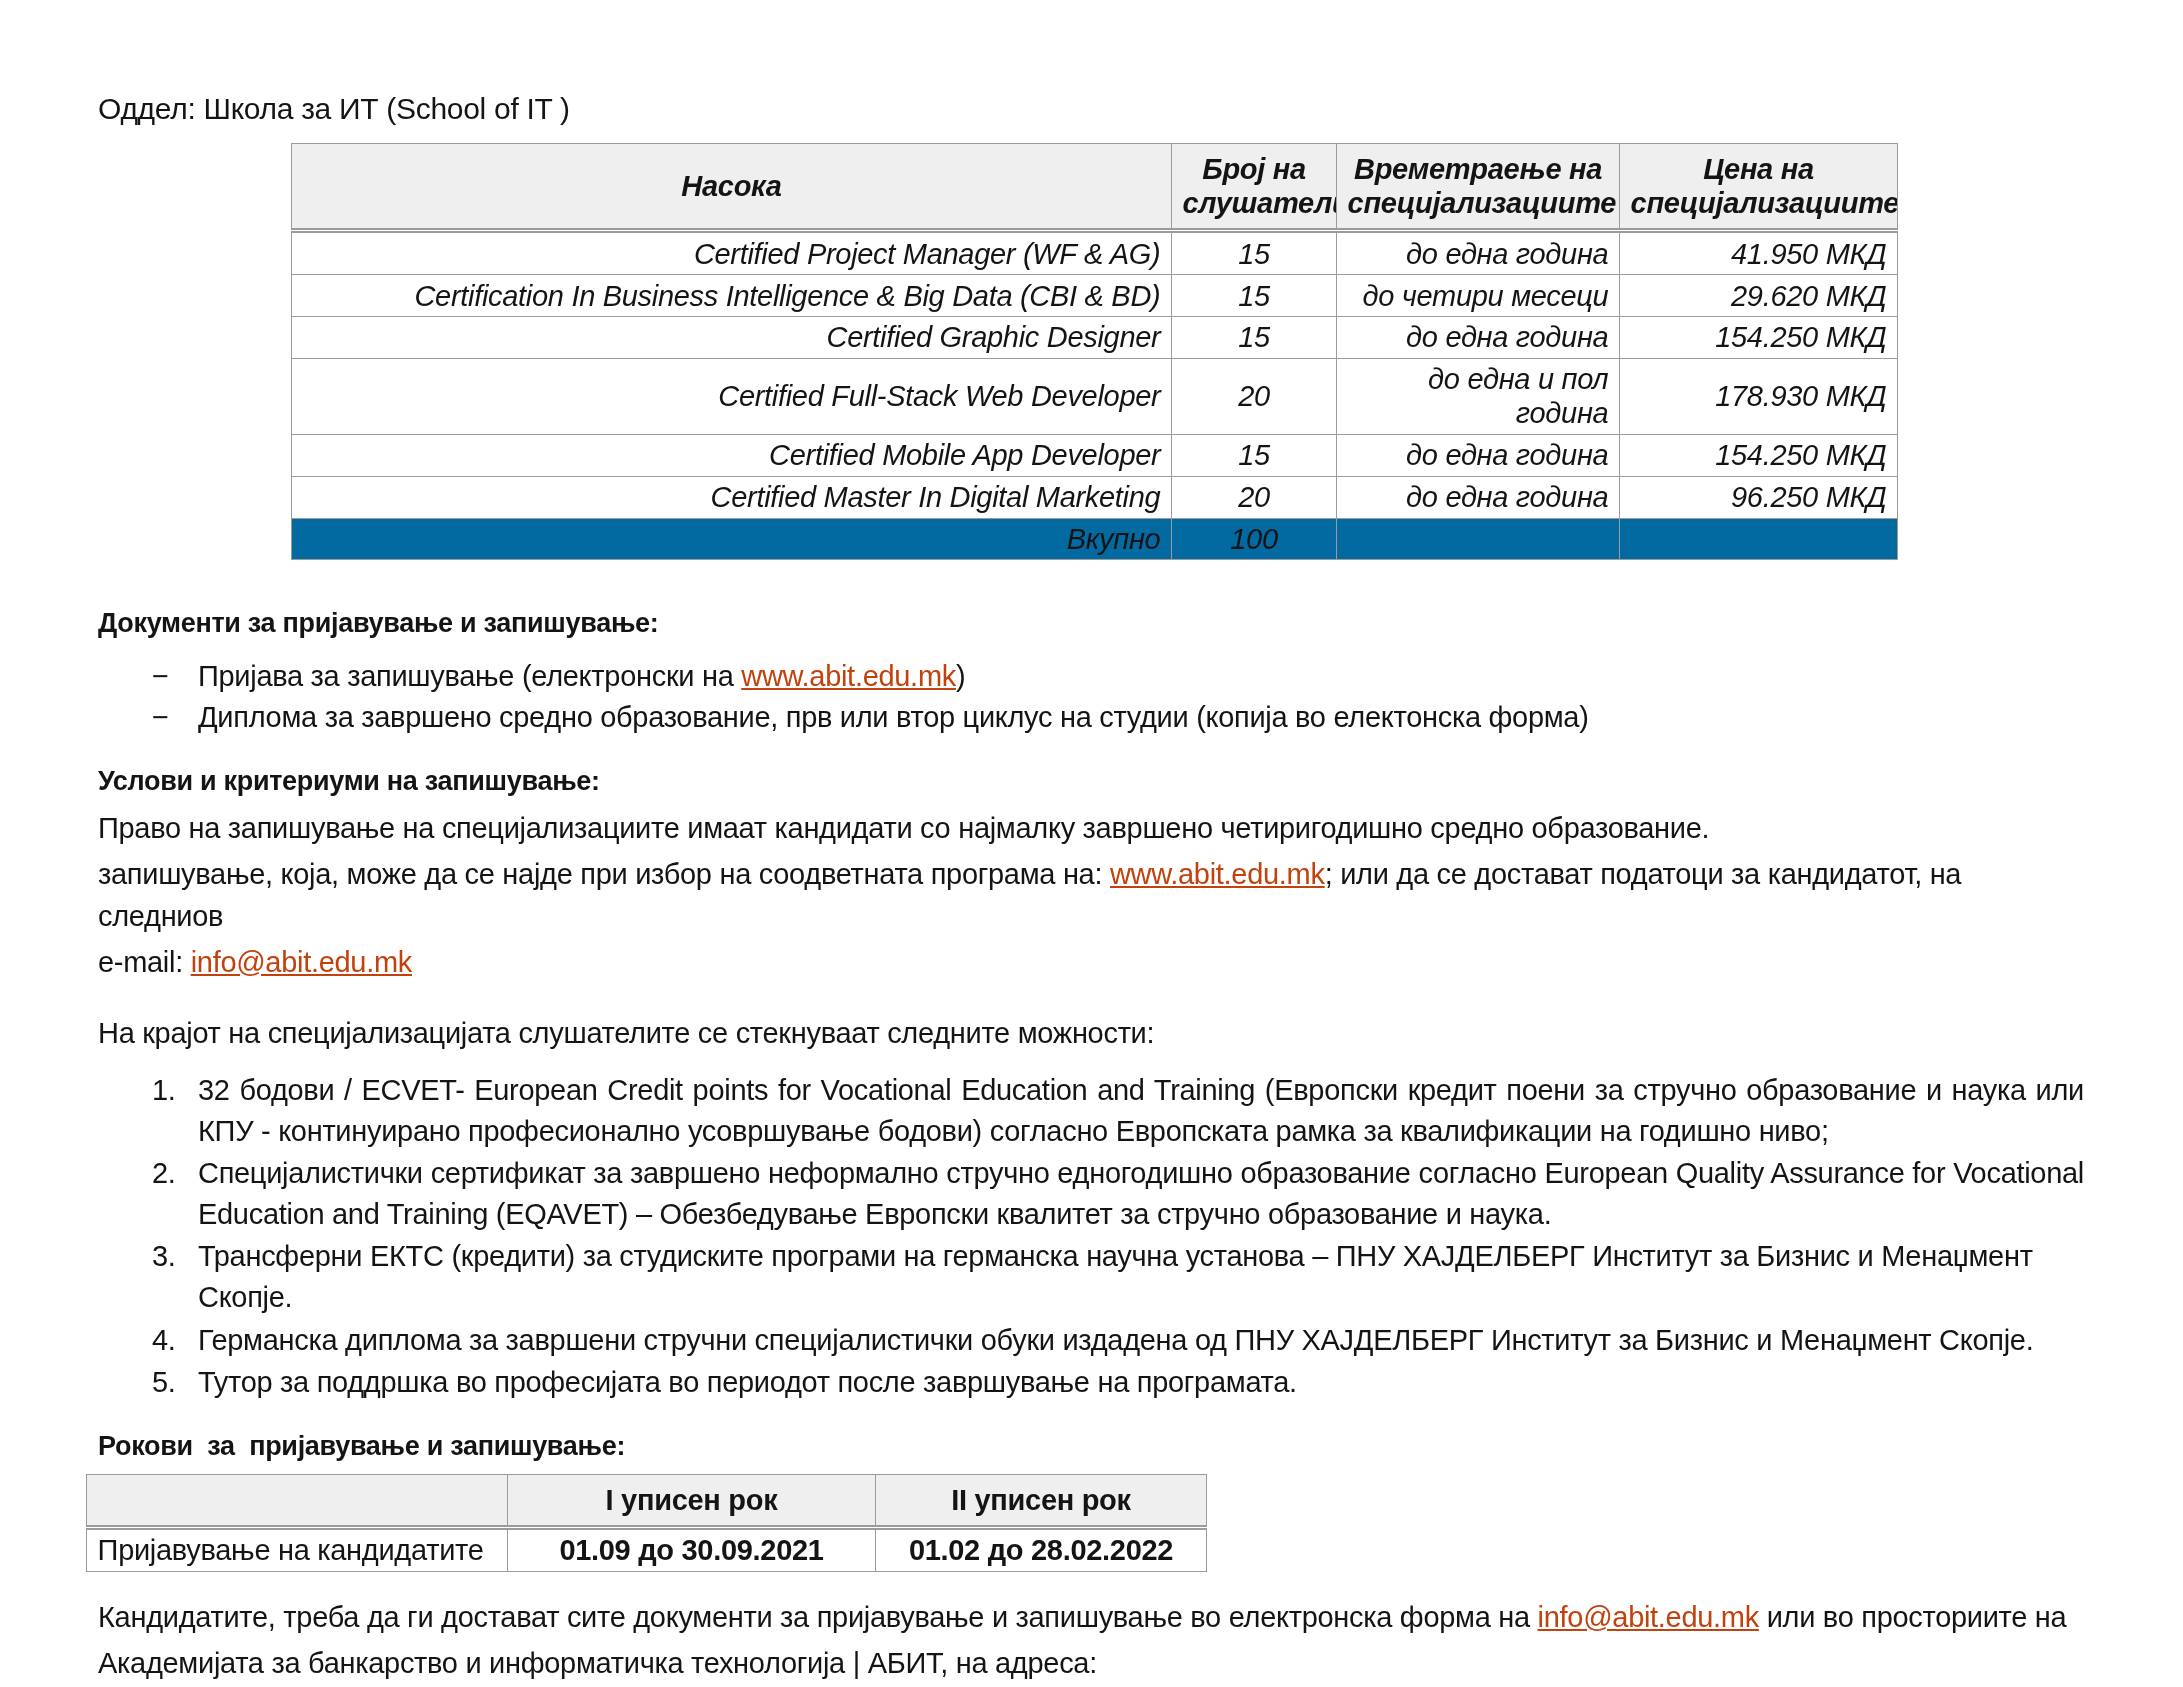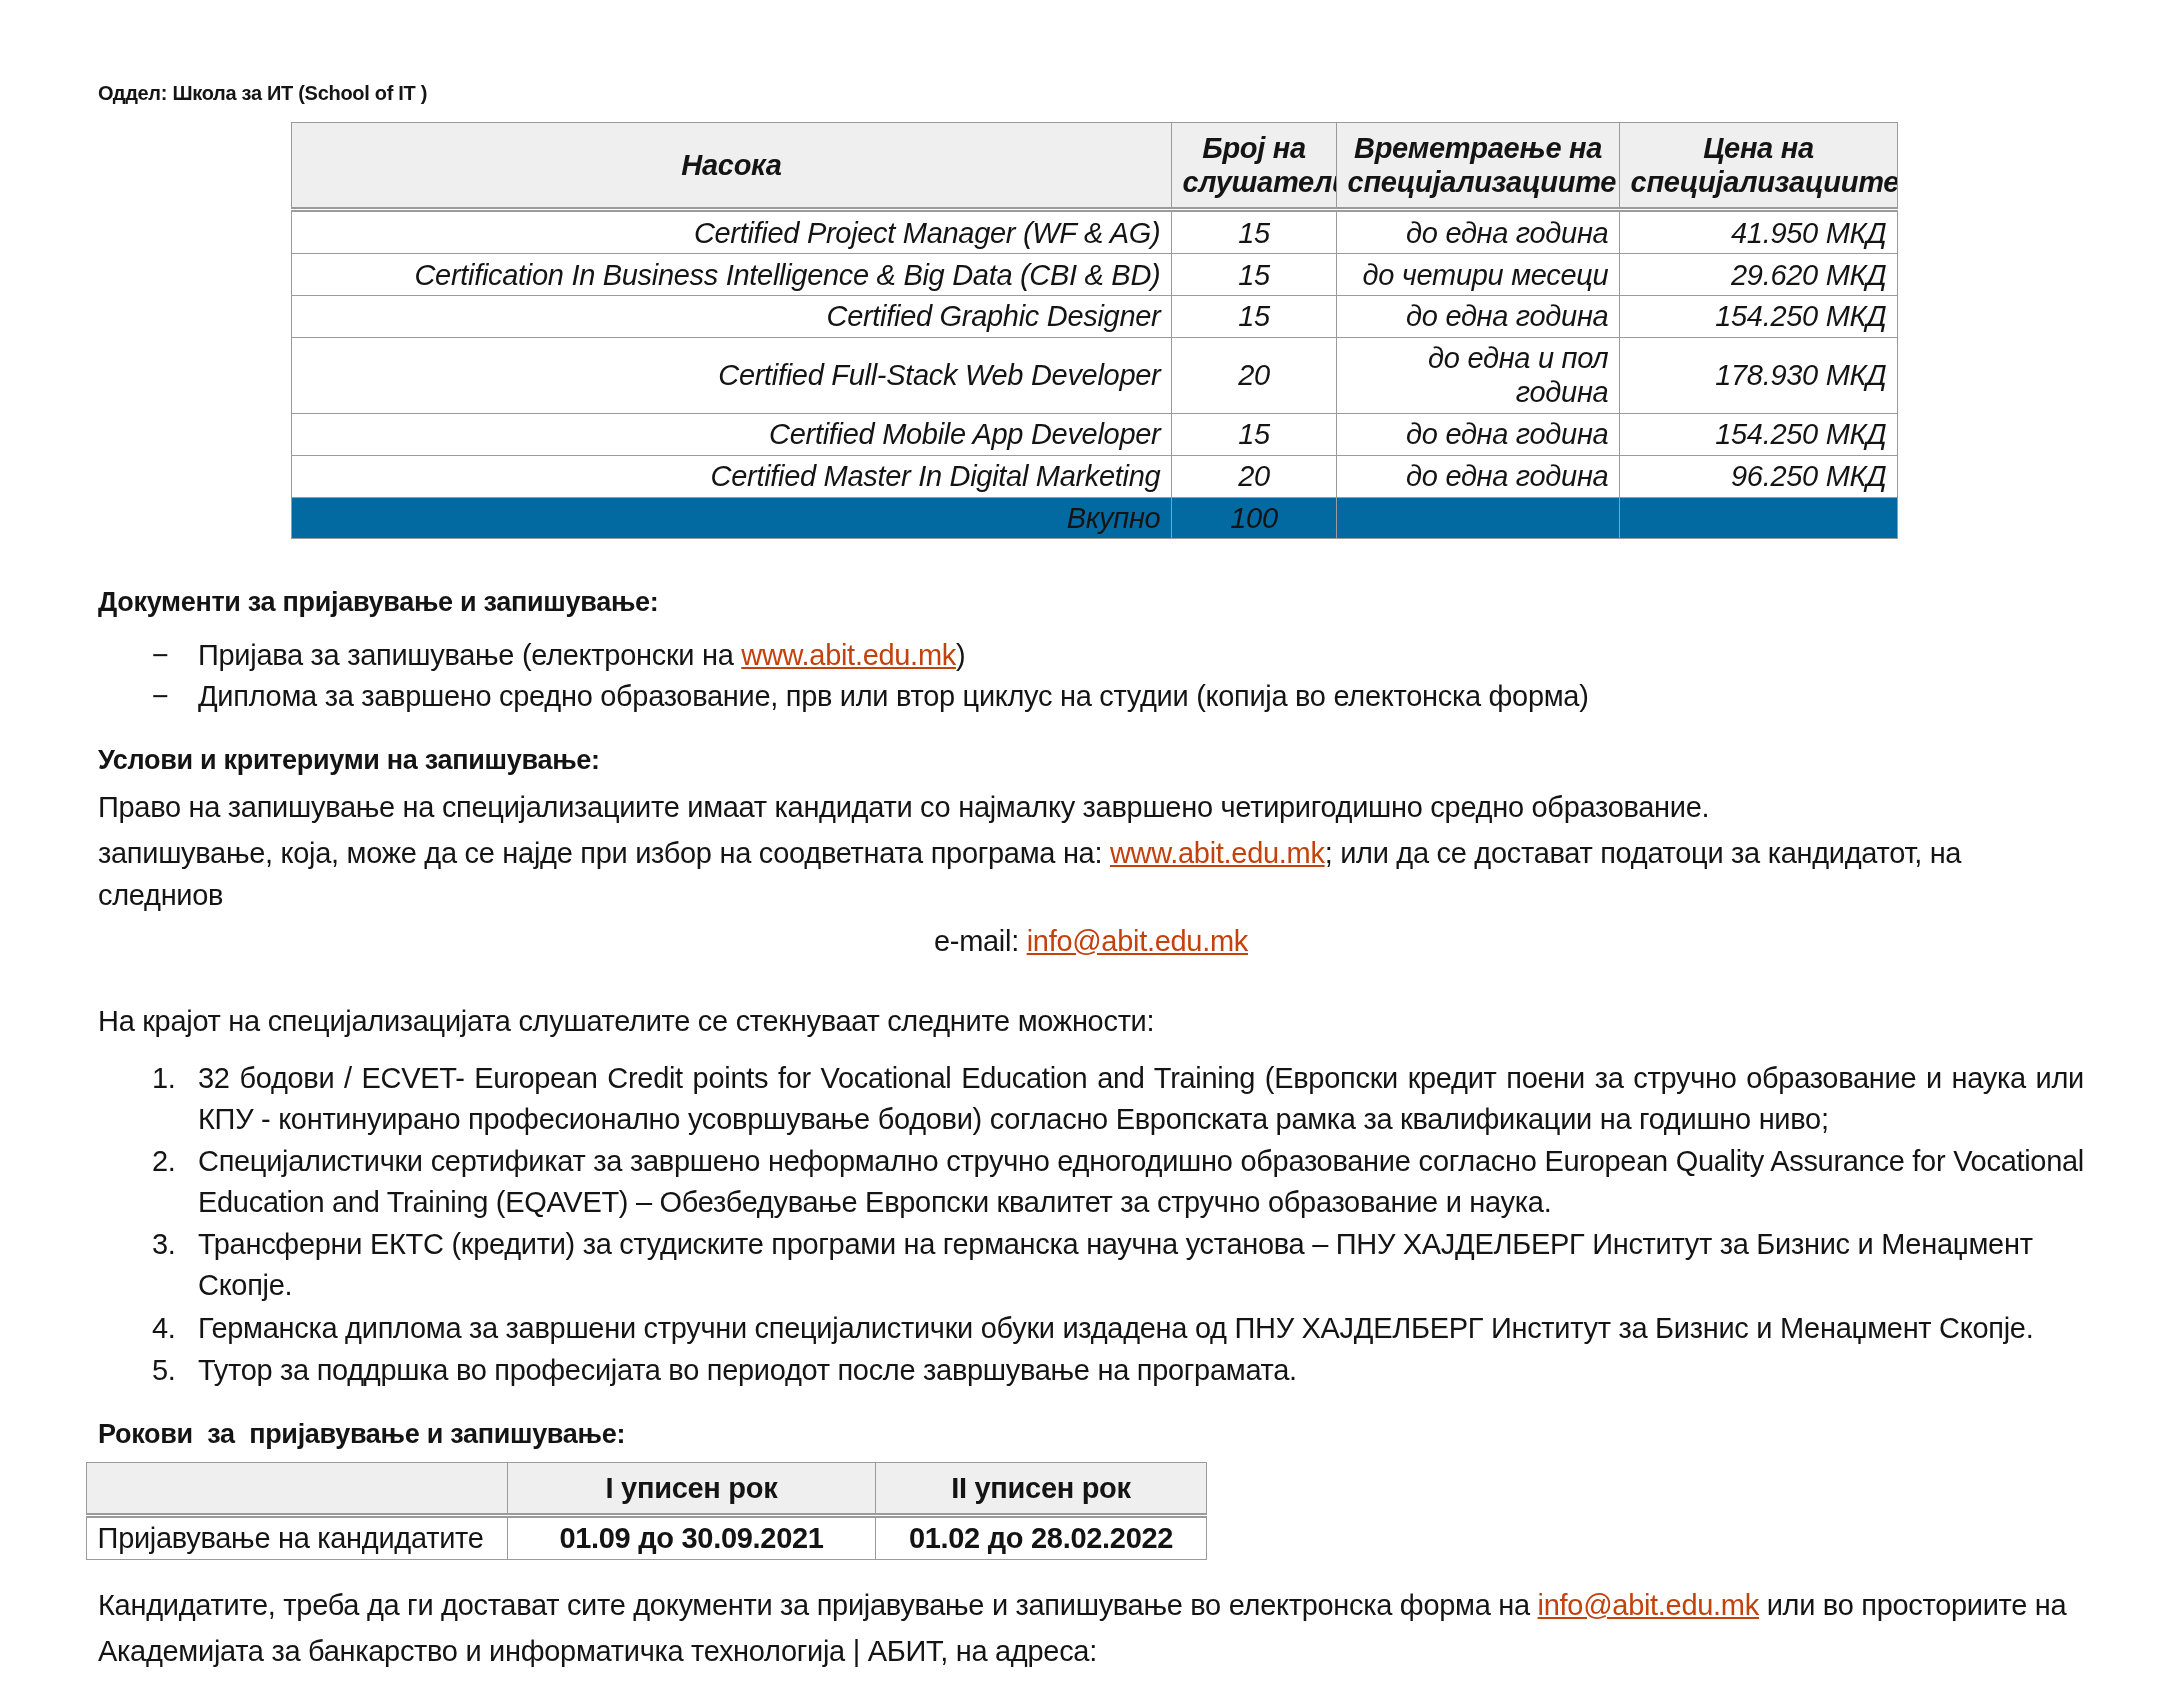--- a/index.html
+++ b/index.html
@@ -6,21 +6,21 @@
   body {
     width:2183px; height:1687px;
     font-family:"Liberation Sans", sans-serif;
     color:#141414;
     font-size:29px;
     letter-spacing:-0.3px;
     overflow:hidden;
   }
   .page { box-sizing:border-box; width:2183px; height:1687px; padding:78px 99px 0 98px; }
 
-  .doc-title { font-weight:bold; font-size:20px; margin:4px 0 17px 0; }
+  .doc-title { font-weight:normal; font-size:30px; margin:14px 0 17px 0; }
 
   
   table.tbl { border-collapse:collapse; table-layout:fixed; }
   table.tbl td, table.tbl th {
     border:1.3px solid #9b9b9b;
     padding:3.3px 10.6px;
     line-height:1.18;
     vertical-align:middle;
     overflow:hidden;
   }
@@ -47,21 +47,21 @@
   .deadtbl td { height:33px; }
   .d-label  { text-align:left; }
   .d-period { text-align:center; font-weight:bold; }
 
   
   .sect-h { font-weight:bold; font-size:27px; margin:28px 0 12px 0; white-space:pre-wrap; }
   .para   { margin:0 0 6.6px 0; line-height:42px; }
   .just   { text-align:justify; text-align-last:justify; }
   .gap-s  { margin-bottom:4px; }
   .gap-m  { margin-bottom:22.5px; }
-  .gap-l  { margin-bottom:38px;text-align:center; }
+  .gap-l  { margin-bottom:29px; }
 
   .dash-list { margin:17px 0 26.5px 0; }
   .dash-item { display:flex; line-height:41px; padding-left:54px; }
   .dash-marker { width:46px; flex:0 0 46px; }
   .dash-text { flex:1; }
 
   .num-list { margin:16px 0 0 0; }
   .num-item { display:flex; line-height:41px; padding-left:54px; margin-bottom:1.3px; }
   .num-marker { width:46px; flex:0 0 46px; }
   .num-text { flex:1; text-align:justify; }

